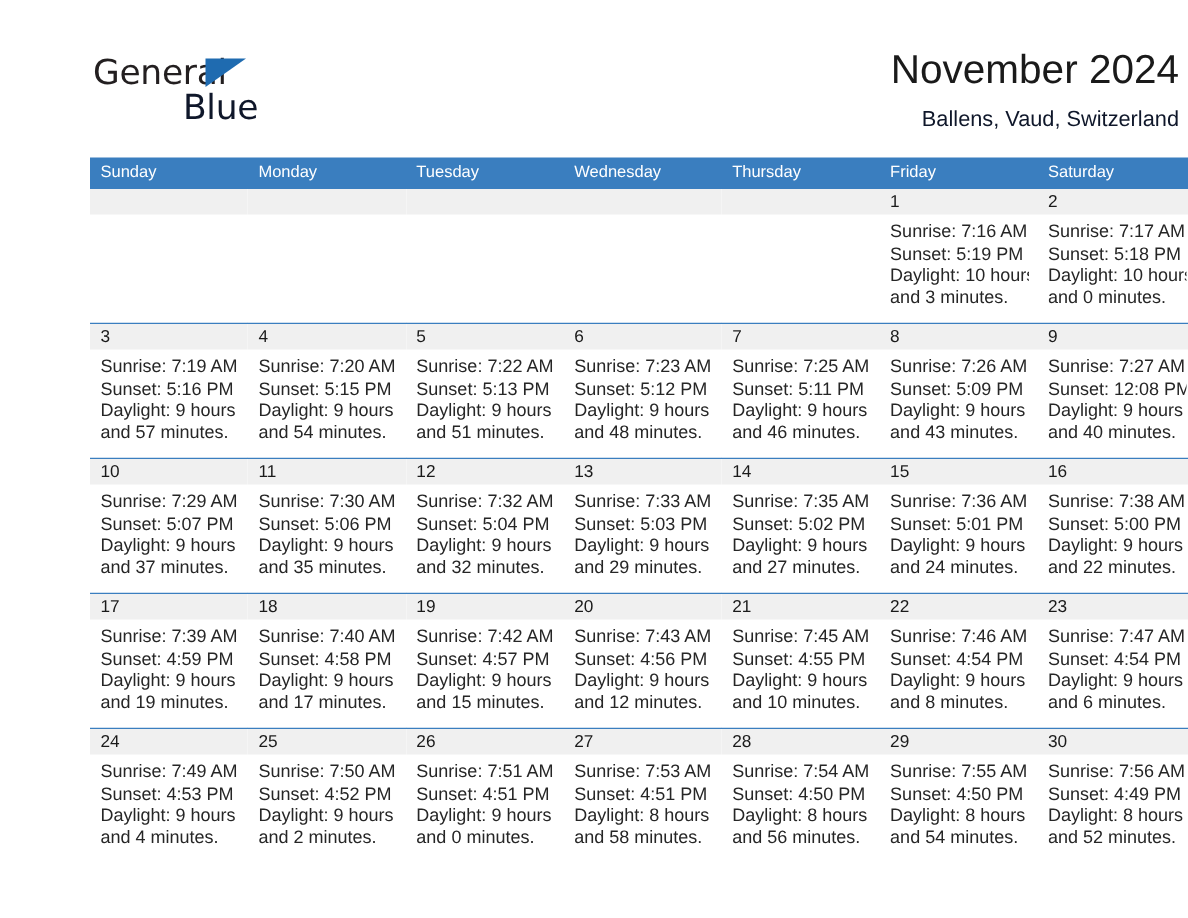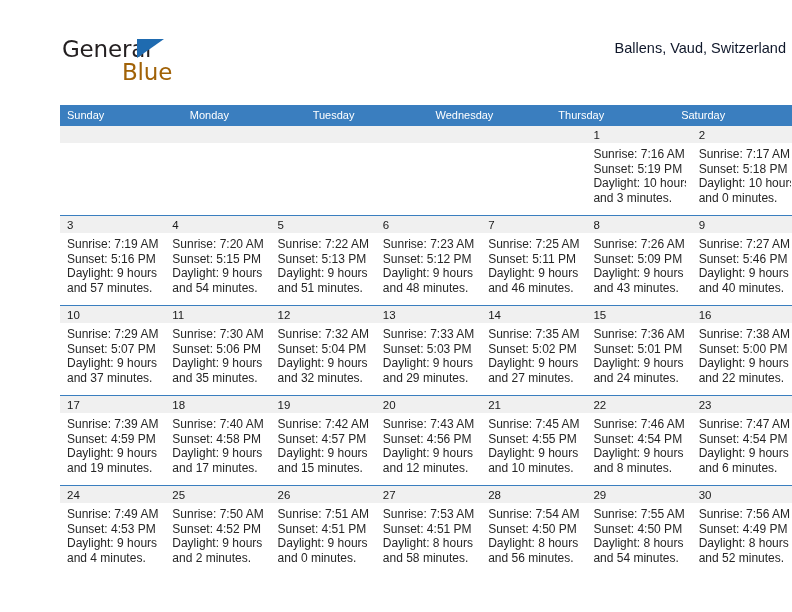--- a/index.html
+++ b/index.html
@@ -55,21 +55,21 @@
     height: 0;
     border-left: 27px solid #1f6bb0;
     border-bottom: 19px solid transparent;
   }
   .brand-blue {
     position: absolute;
     left: 60px;
     top: 23px;
     font-size: 23px;
     letter-spacing: -0.2px;
-    color: #a16207;
+    color: #0f172a;
     font-family: "DejaVu Sans", sans-serif;
     font-weight: 400;
   }
 
   .title-block {
     position: absolute;
     right: 38px;
     top: 30px;
     text-align: right;
   }
@@ -160,33 +160,35 @@
 
   <div class="header">
 
     <div class="brand">
       <span class="brand-general">General</span>
       <span class="brand-tri"></span>
       <span class="brand-blue">Blue</span>
     </div>
 
     <div class="title-block">
+      <div class="cal-title">November 2024</div>
       <div class="cal-subtitle">Ballens, Vaud, Switzerland</div>
     </div>
 
   </div>
 
   <div class="calendar">
 
     <div class="weekday-row">
       <div class="weekday">Sunday</div>
       <div class="weekday">Monday</div>
       <div class="weekday">Tuesday</div>
       <div class="weekday">Wednesday</div>
       <div class="weekday">Thursday</div>
+      <div class="weekday">Friday</div>
       <div class="weekday">Saturday</div>
     </div>
 
     <div class="week-row first">
       <div class="day-cell empty">
         <div class="daynum-band"></div>
         <div class="details">
           <div></div>
           <div></div>
           <div></div>
@@ -301,21 +303,21 @@
           <div>Sunrise: 7:26 AM</div>
           <div>Sunset: 5:09 PM</div>
           <div>Daylight: 9 hours</div>
           <div>and 43 minutes.</div>
         </div>
       </div>
       <div class="day-cell">
         <div class="daynum-band">9</div>
         <div class="details">
           <div>Sunrise: 7:27 AM</div>
-          <div>Sunset: 5:46 PM</div>
+          <div>Sunset: 12:08 PM</div>
           <div>Daylight: 9 hours</div>
           <div>and 40 minutes.</div>
         </div>
       </div>
     </div>
 
     <div class="week-row">
       <div class="day-cell">
         <div class="daynum-band">10</div>
         <div class="details">

